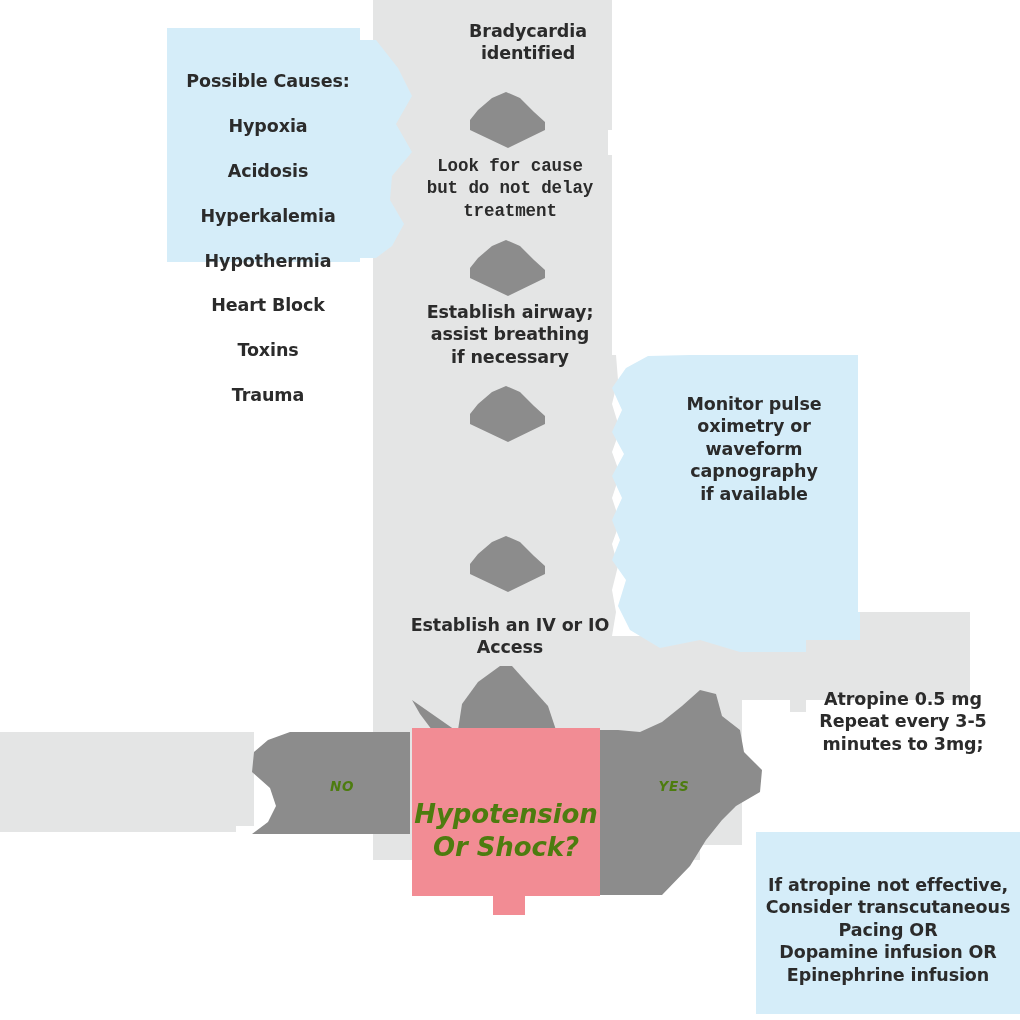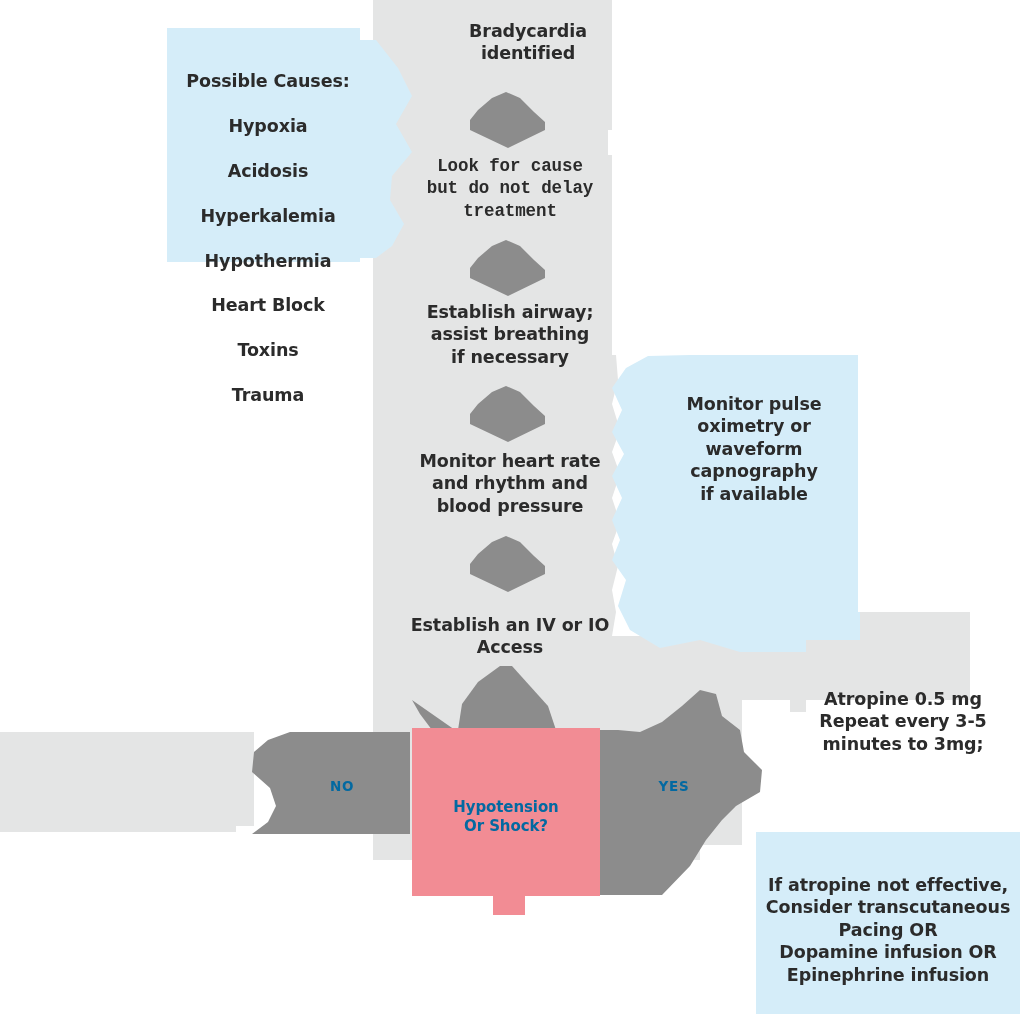--- a/index.html
+++ b/index.html
@@ -28,23 +28,23 @@
   .lbl {
     position: absolute;
     text-align: center;
     line-height: 1.28;
     color: #2b2b2b;
     font-size: 17.5px;
     font-weight: 600;
     white-space: pre-line;
     letter-spacing: -0.1px;
   }
-  .lbl.white { color: #0369a1; }
+  .lbl.white { color: #4d7c0f; font-style: italic; }
   .lbl.small { font-size: 13.5px; font-weight: 700; letter-spacing: 0.7px; }
-  .lbl.big   { font-size: 15px; font-weight: 700; }
+  .lbl.big   { font-size: 26px; font-weight: 700; }
   .causes-title { font-weight: 700; display: block; }
 </style>
 </head>
 <body>
 
 <div id="canvas">
 
   <svg id="shapes" viewBox="0 0 1020 1020" xmlns="http://www.w3.org/2000/svg">
 
     <path fill="#E4E5E5" d="M 373,0 L 612,0 L 612,130 L 608,130 L 608,155 L 612,155 L 612,355
@@ -99,23 +99,20 @@
 identified</div>
 
   <div class="lbl" style="left:393px; top:155px; width:234px;font-family:Liberation Mono, monospace;">Look for cause
 but do not delay
 treatment</div>
 
   <div class="lbl" style="left:393px; top:301px; width:234px;">Establish airway;
 assist breathing
 if necessary</div>
 
-  <div class="lbl" style="left:391px; top:450px; width:238px;">Monitor heart rate
-and rhythm and
-blood pressure</div>
 
   <div class="lbl" style="left:378px; top:614px; width:264px;">Establish an IV or IO Access</div>
 
   <div class="lbl" style="left:178px; top:48px; width:180px;">
     <span class="causes-title">Possible Causes:</span>
     <span>Hypoxia</span><br>
     <span>Acidosis</span><br>
     <span>Hyperkalemia</span><br>
     <span>Hypothermia</span><br>
     <span>Heart Block</span><br>

